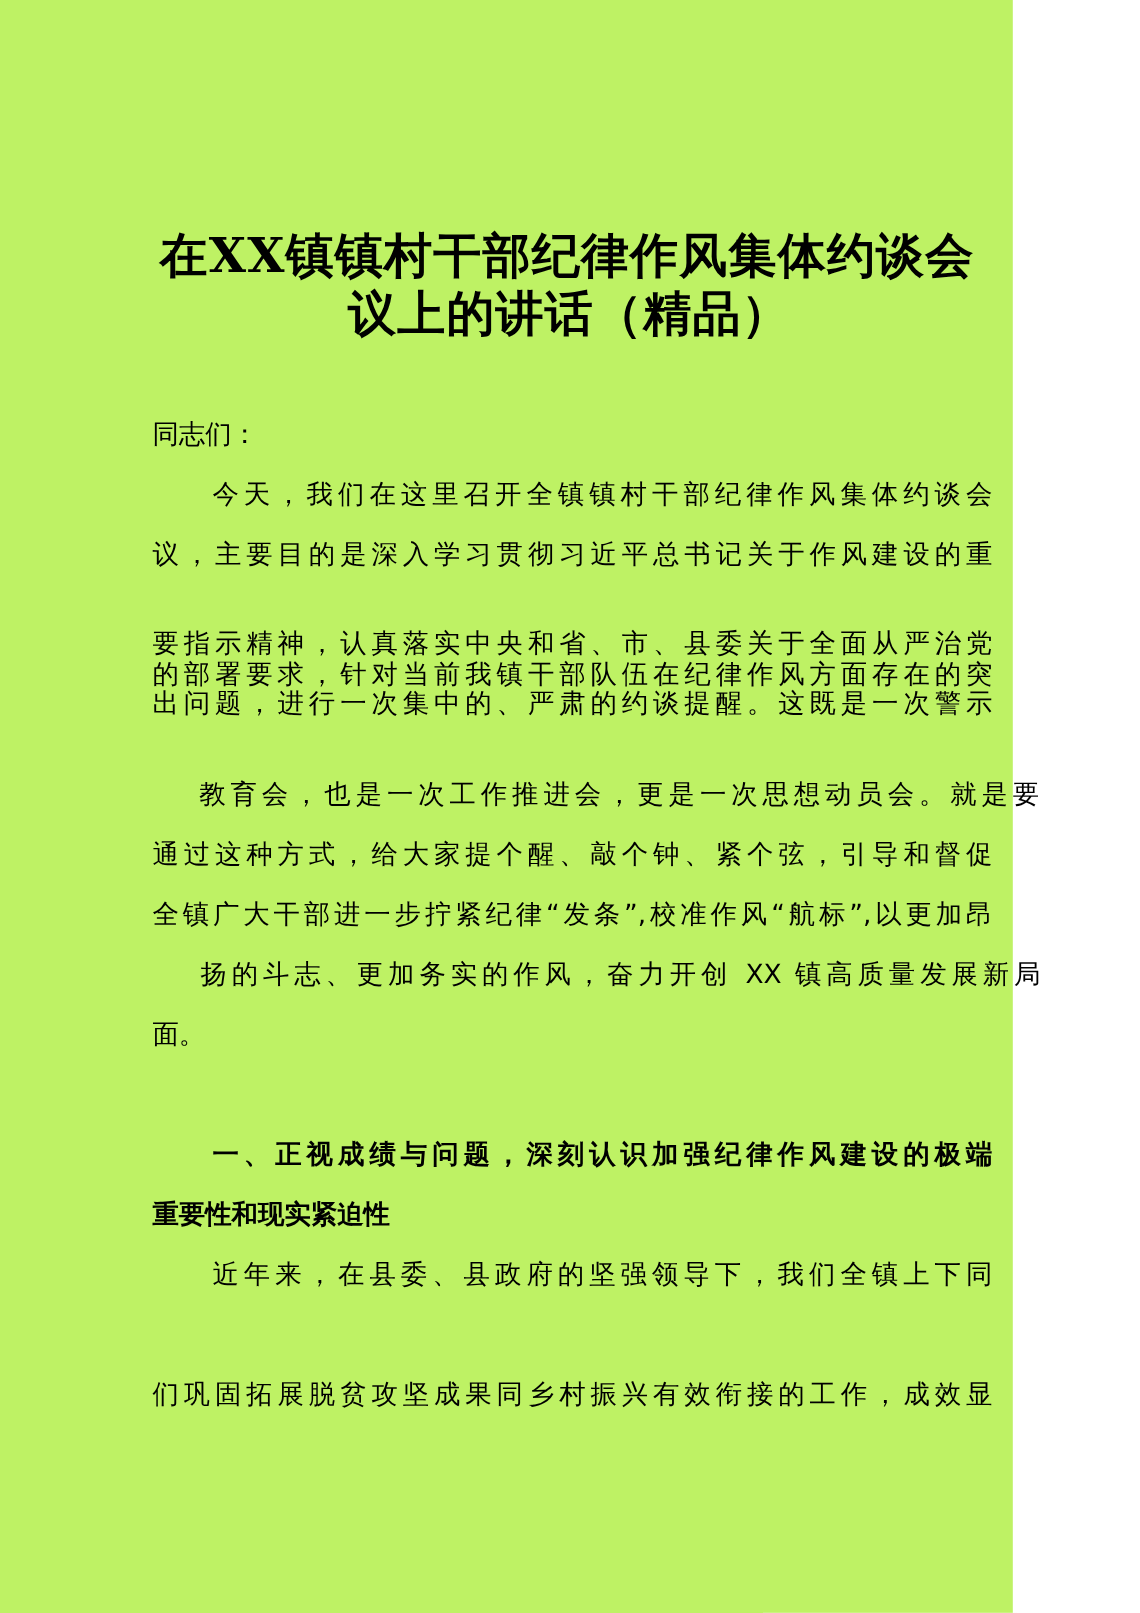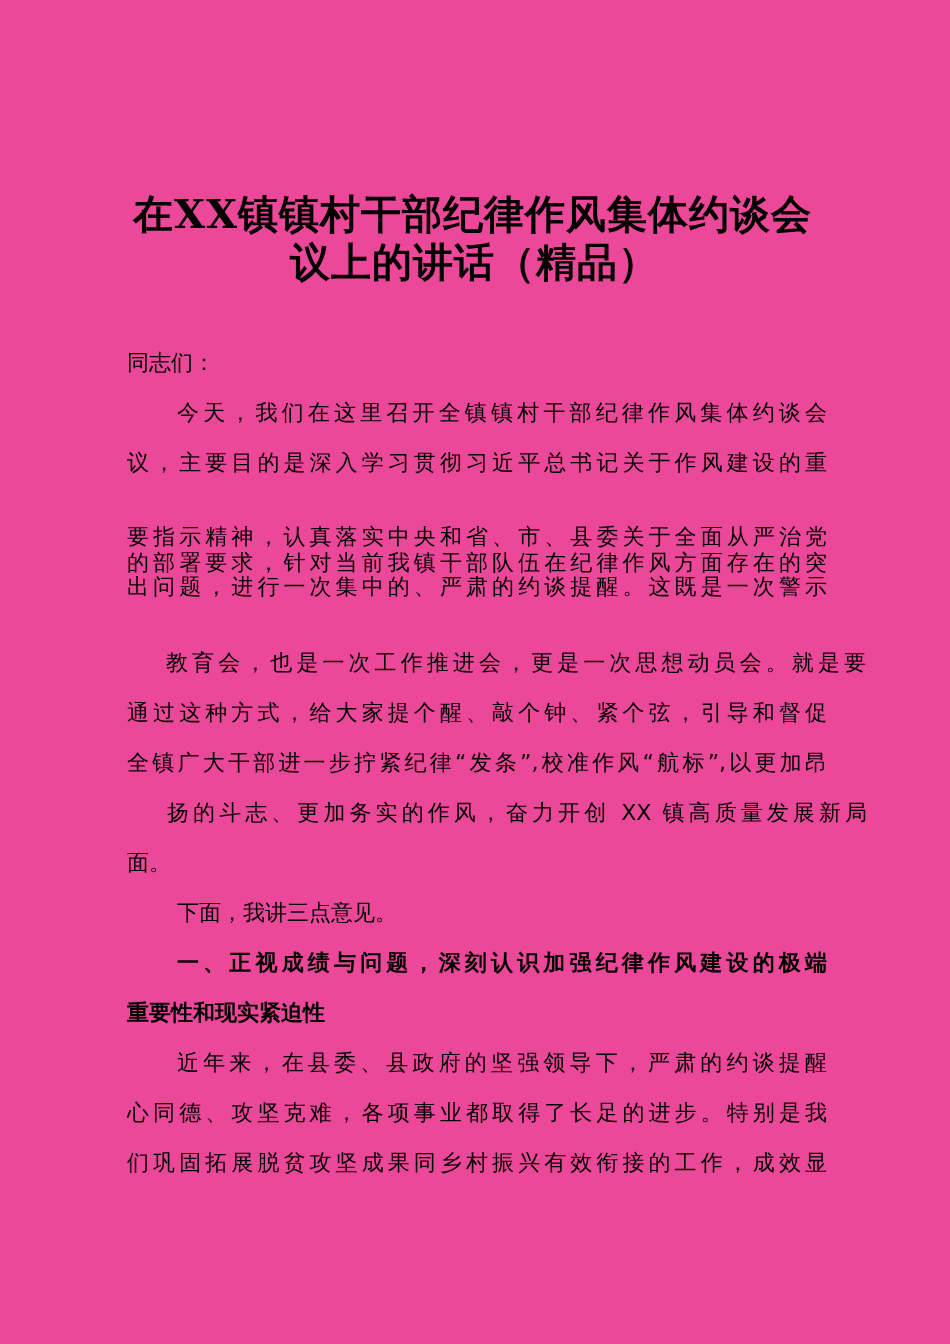--- a/index.html
+++ b/index.html
@@ -11,23 +11,24 @@
       width: 950px;
       height: 1344px;
       position: relative;
       overflow: hidden;
       color: #000000;
     }
     .page {
       position: absolute;
       left: 0;
       top: 0;
-      width: 950px;
+      width: 812px;
       height: 1344px;
-      background: #ec4899;
+      background: #bef264;
+      padding-left: 32px;
     }
     .title {
       position: absolute;
       left: 0;
       width: 950px;
       font-family: "DejaVu Serif", "Liberation Serif", serif;
       font-weight: bold;
       font-size: 40px;
       line-height: 48px;
       letter-spacing: 1px;
@@ -67,22 +68,20 @@
   <div class="body-line" style="top:448px;">议，主要目的是深入学习贯彻习近平总书记关于作风建设的重</div>
   <div class="body-line" style="top:522px;">要指示精神，认真落实中央和省、市、县委关于全面从严治党</div>
   <div class="body-line" style="top:548px;">的部署要求，针对当前我镇干部队伍在纪律作风方面存在的突</div>
   <div class="body-line" style="top:572px;">出问题，进行一次集中的、严肃的约谈提醒。这既是一次警示</div>
   <div class="body-line" style="top:648px;margin-left:39px;">教育会，也是一次工作推进会，更是一次思想动员会。就是要</div>
   <div class="body-line" style="top:698px;">通过这种方式，给大家提个醒、敲个钟、紧个弦，引导和督促</div>
   <div class="body-line" style="top:748px;">全镇广大干部进一步拧紧纪律“发条”,校准作风“航标”,以更加昂</div>
   <div class="body-line" style="top:798px;margin-left:40px;">扬的斗志、更加务实的作风，奋力开创 XX 镇高质量发展新局</div>
   <div class="body-line short" style="top:848px;">面。</div>
 
-  <div class="body-line indent short" style="top:898px;">下面，我讲三点意见。</div>
 
   <div class="body-line indent bold" style="top:948px;">一、正视成绩与问题，深刻认识加强纪律作风建设的极端</div>
   <div class="body-line bold short" style="top:998px;">重要性和现实紧迫性</div>
 
-  <div class="body-line indent" style="top:1048px;">近年来，在县委、县政府的坚强领导下，严肃的约谈提醒</div>
-  <div class="body-line" style="top:1098px;">心同德、攻坚克难，各项事业都取得了长足的进步。特别是我</div>
+  <div class="body-line indent" style="top:1048px;">近年来，在县委、县政府的坚强领导下，我们全镇上下同</div>
   <div class="body-line" style="top:1148px;">们巩固拓展脱贫攻坚成果同乡村振兴有效衔接的工作，成效显</div>
 
 </div>
 
 </body></html>

